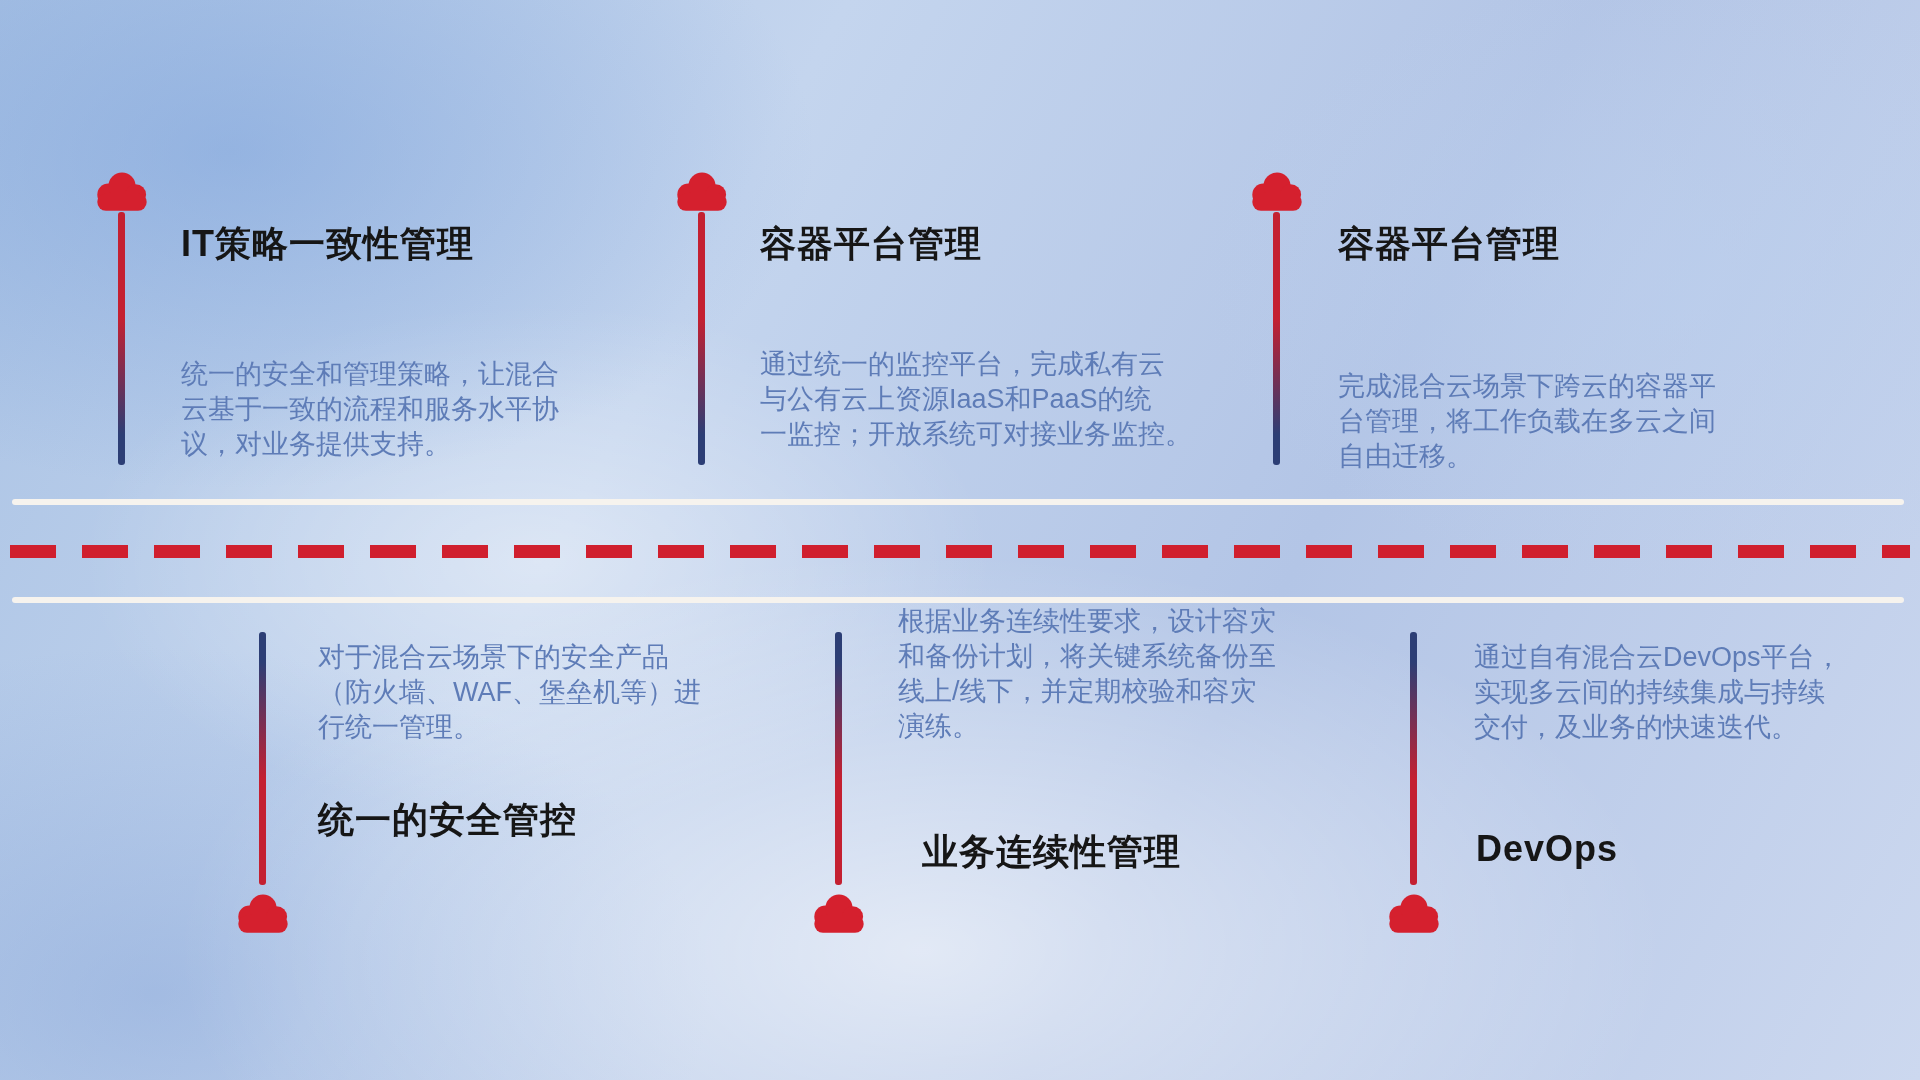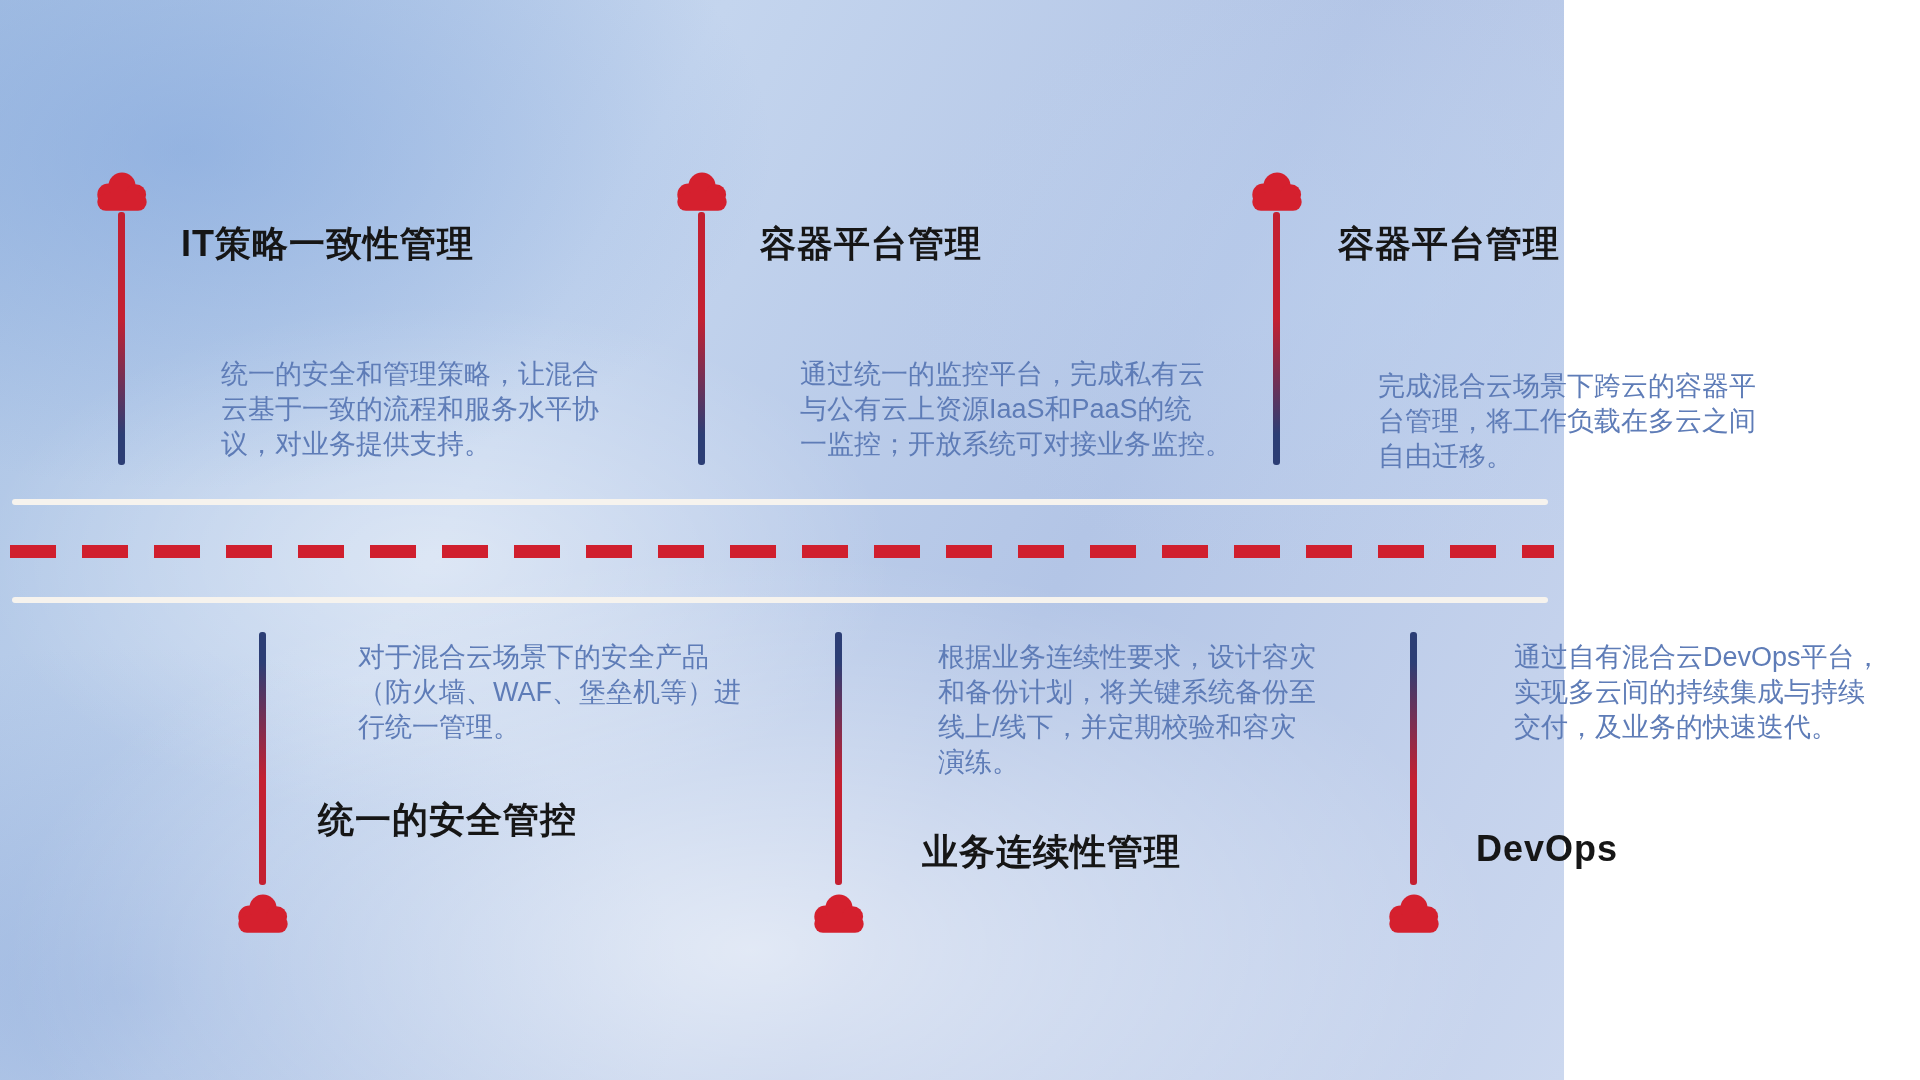--- a/index.html
+++ b/index.html
@@ -11,21 +11,21 @@
     --body-text:#5e7cb7;
     --separator-white:#f6f3ee;
   }
   *{margin:0;padding:0;box-sizing:border-box;}
   html,body{width:1920px;height:1080px;overflow:hidden;}
   body{
     font-family:"Liberation Sans","DejaVu Sans",sans-serif;
   }
   .stage{
     position:relative;
-    width:1564px;height:1080px;
+    width:1920px;height:1080px;
     background:
       radial-gradient(900px 520px at 12% 14%, rgba(118,158,218,0.50), transparent 65%),
       radial-gradient(1200px 640px at 48% 88%, rgba(255,255,255,0.60), transparent 62%),
       radial-gradient(820px 520px at 88% 26%, rgba(188,208,238,0.55), transparent 60%),
       radial-gradient(760px 430px at 28% 52%, rgba(255,255,255,0.42), transparent 60%),
       radial-gradient(900px 560px at 8% 92%, rgba(128,160,214,0.45), transparent 62%),
       linear-gradient(118deg,#a9c2e4 0%,#c4d5ee 34%,#b3c5e6 64%,#ccd8ef 100%);
   }
   .cloud-icon{position:absolute;width:58px;height:42px;}
   .cloud-icon svg{display:block;width:100%;height:100%;}
@@ -34,21 +34,21 @@
   .vline.down{background:linear-gradient(to bottom,var(--line-red) 0%,var(--line-red) 42%,var(--line-navy) 88%,var(--line-navy) 100%);}
   .vline.up{background:linear-gradient(to bottom,var(--line-navy) 0%,var(--line-navy) 12%,var(--line-red) 58%,var(--line-red) 100%);}
   .cap-title{
     position:absolute;
     font-size:36px;font-weight:bold;color:var(--title-text);
     letter-spacing:1px;white-space:nowrap;
   }
   .cap-desc{
     position:absolute;
     font-size:27px;line-height:35px;color:var(--body-text);
-    white-space:pre-line;width:520px;margin-left:40px;
+    white-space:pre-line;width:520px;
   }
   .sep-solid{
     position:absolute;left:12px;right:16px;height:6px;
     background:var(--separator-white);border-radius:3px;
   }
   .sep-dashed{
     position:absolute;left:10px;right:10px;height:13px;
     background:repeating-linear-gradient(90deg,var(--dash-red) 0 46px,transparent 46px 72px);
   }
 </style>
@@ -81,21 +81,21 @@
           <g class="cloud-fill">
         <circle cx="12" cy="20" r="9"></circle>
             <circle cx="23" cy="13" r="11"></circle>
             <circle cx="34" cy="20" r="8.5"></circle>
         <rect x="3" y="19" width="40" height="14" rx="7"></rect>
       </g>
         </svg>
     </span>
     <span class="vline down" style="left:698px;top:212px;height:253px;"></span>
     <div class="cap-title" style="left:760px;top:220px;">容器平台管理</div>
-    <div class="cap-desc" style="left:760px;top:357px;">通过统一的监控平台，完成私有云
+    <div class="cap-desc" style="left:760px;top:347px;">通过统一的监控平台，完成私有云
 与公有云上资源IaaS和PaaS的统
 一监控；开放系统可对接业务监控。</div>
   </div>
 
   <div>
     <span class="cloud-icon" style="left:1248px;top:170px;">
       <svg viewBox="0 0 46 34">
           <g class="cloud-fill">
         <circle cx="12" cy="20" r="9"></circle>
             <circle cx="23" cy="13" r="11"></circle>
@@ -128,21 +128,21 @@
             <circle cx="23" cy="13" r="11"></circle>
             <circle cx="34" cy="20" r="8.5"></circle>
         <rect x="3" y="19" width="40" height="14" rx="7"></rect>
       </g>
         </svg>
     </span>
   </div>
 
   <div>
     <span class="vline up" style="left:835px;top:632px;height:253px;"></span>
-    <div class="cap-desc" style="left:898px;top:640px;">根据业务连续性要求，设计容灾
+    <div class="cap-desc" style="left:898px;top:604px;">根据业务连续性要求，设计容灾
 和备份计划，将关键系统备份至
 线上/线下，并定期校验和容灾
 演练。</div>
     <div class="cap-title" style="left:922px;top:828px;">业务连续性管理</div>
     <span class="cloud-icon" style="left:810px;top:892px;">
       <svg viewBox="0 0 46 34">
           <g class="cloud-fill">
         <circle cx="12" cy="20" r="9"></circle>
             <circle cx="23" cy="13" r="11"></circle>
             <circle cx="34" cy="20" r="8.5"></circle>

